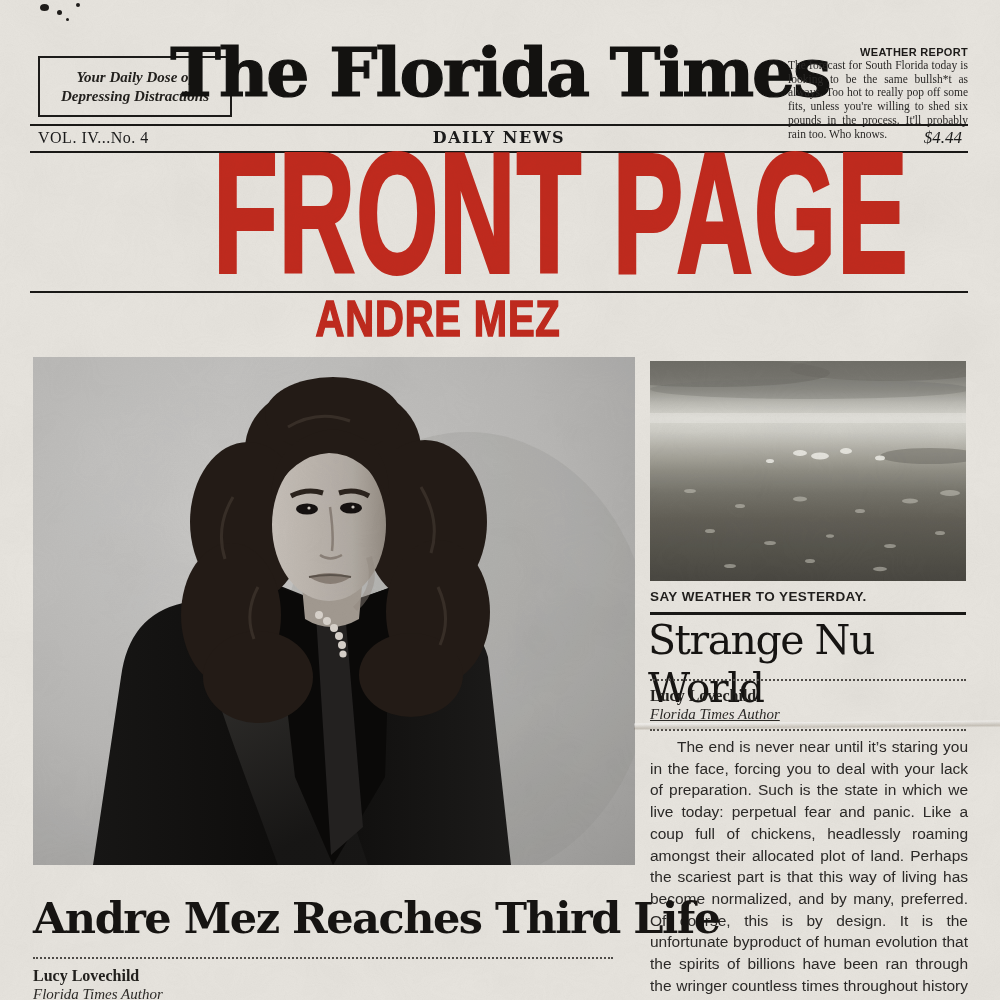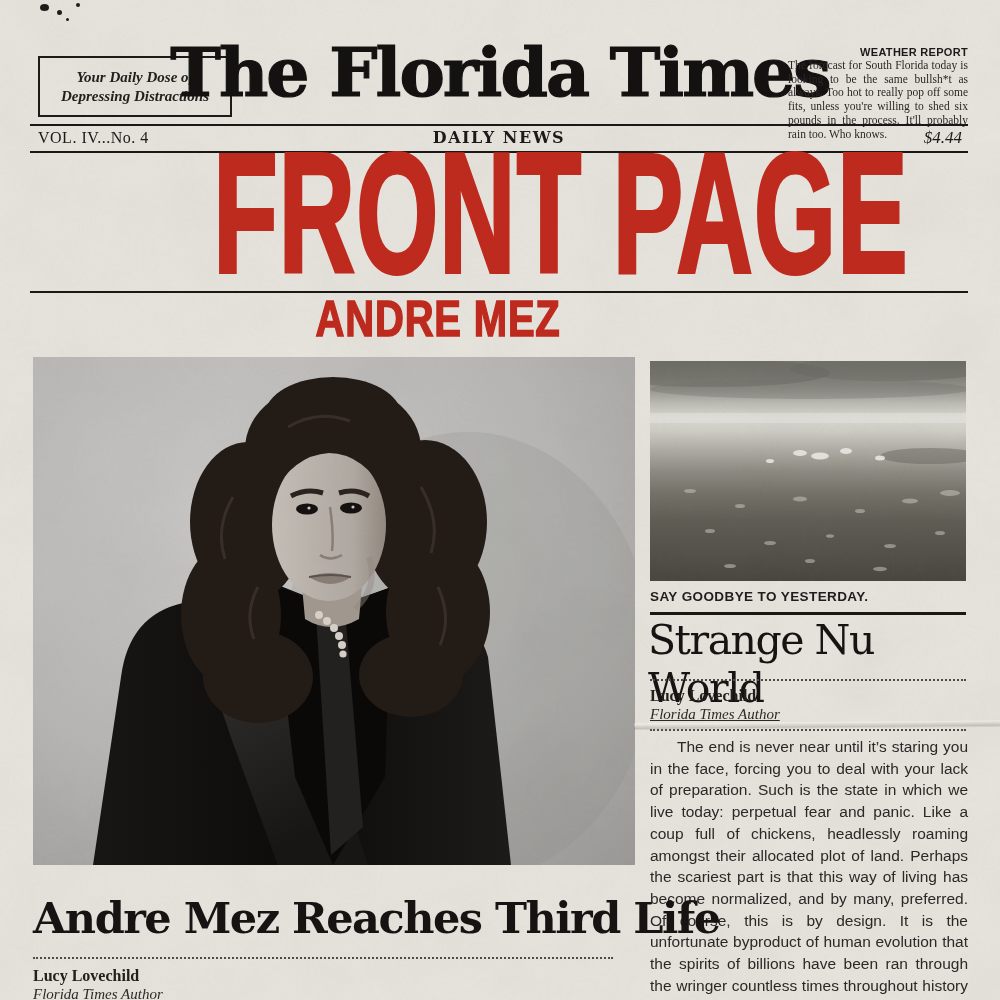--- a/index.html
+++ b/index.html
@@ -231,21 +231,21 @@
         <ellipse cx="120" cy="182" rx="6" ry="2"></ellipse>
       <ellipse cx="180" cy="175" rx="4" ry="1.8"></ellipse>
         <ellipse cx="240" cy="185" rx="6" ry="2"></ellipse>
       <ellipse cx="290" cy="172" rx="5" ry="2"></ellipse>
         <ellipse cx="80" cy="205" rx="6" ry="2"></ellipse>
       <ellipse cx="160" cy="200" rx="5" ry="2"></ellipse>
         <ellipse cx="230" cy="208" rx="7" ry="2.2"></ellipse>
     </g>
   </svg>
 
-  <div id="photo-caption" class="abs">SAY GOODBYE TO YESTERDAY.</div>
+  <div id="photo-caption" class="abs">SAY WEATHER TO YESTERDAY.</div>
   <div id="caption-rule" class="abs rule"></div>
   <div id="right-headline" class="abs">Strange Nu World</div>
   <div id="right-dotted1" class="abs dotted"></div>
   <div id="right-author" class="abs byline-author">Lucy Lovechild</div>
   <div id="right-role" class="abs byline-role">Florida Times Author</div>
   <div id="right-dotted2" class="abs dotted"></div>
   <div id="right-body" class="abs">
     <p>The end is never near until it’s staring you in the face, forcing you to deal with your lack of preparation. Such is the state in which we live today: perpetual fear and panic. Like a coup full of chickens, headlessly roaming amongst their allocated plot of land. Perhaps the scariest part is that this way of living has become normalized, and by many, preferred. Of course, this is by design. It is the unfortunate byproduct of human evolution that the spirits of billions have been ran through the wringer countless times throughout history as an exercise in power. It is now known that the root of all human actions are, in some capacity, rooted in fear and love. But even then, is love not simply a manifestation of the fear of being alone?</p>
 
   </div>

